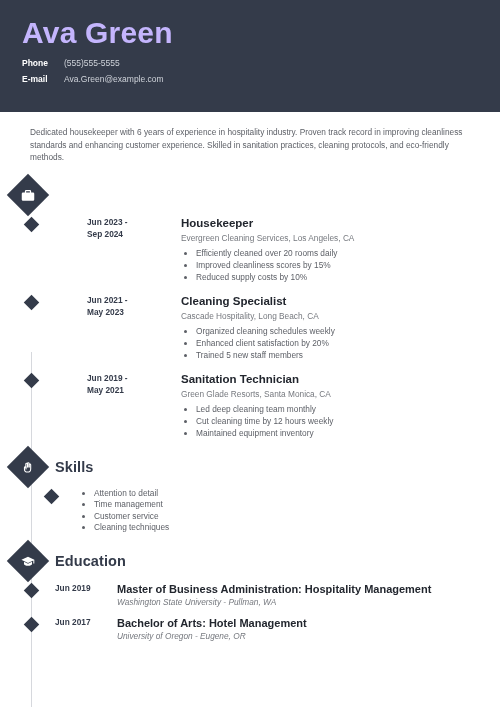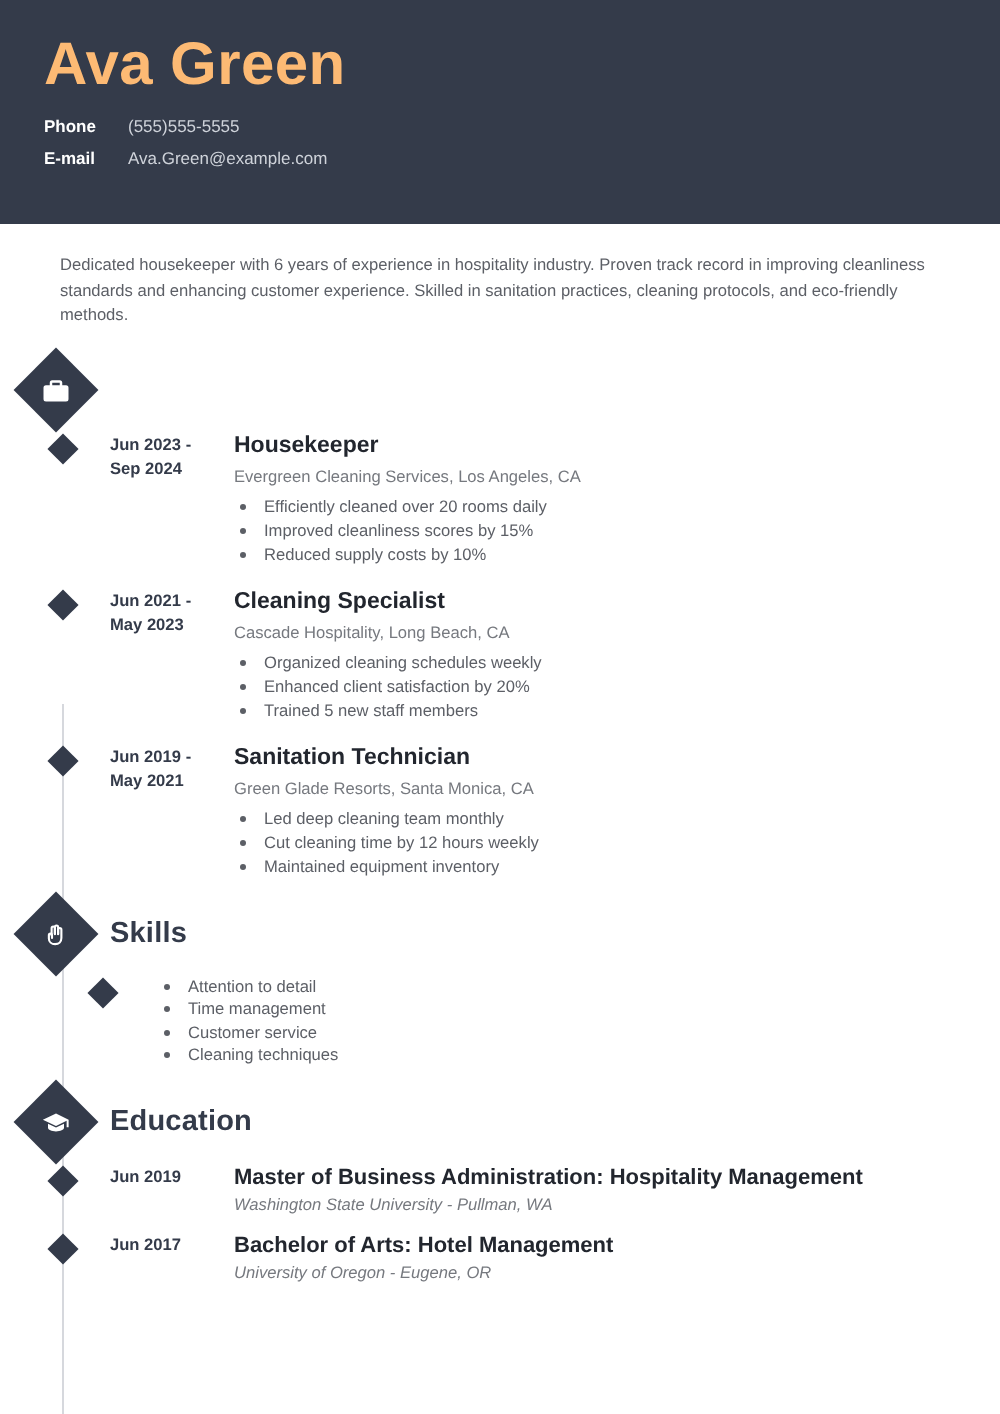--- a/index.html
+++ b/index.html
@@ -22,21 +22,21 @@
   }
 
   
   .header {
     background: #343b4a;
     padding: 16px 0 14px 22px;
     height: 82px;
     box-sizing: content-box;
   }
   .name {
-    color: #fdba74;
+    color: #c4b5fd;
     font-size: 30px;
     font-weight: bold;
     letter-spacing: 0.2px;
     line-height: 34px;
     margin: 0 0 6px 0;
   }
   .contact-row {
     display: flex;
     align-items: baseline;
     line-height: 14px;
@@ -108,20 +108,21 @@
     margin-left: 12px;
     letter-spacing: 0.1px;
   }
 
   
   .entry {
     position: relative;
     display: flex;
     padding-left: 26px;
     margin-bottom: 10px;
+    gap: 32px;
   }
   .entry-dot {
     width: 11px;
     height: 11px;
     background: #343b4a;
     transform: rotate(45deg);
     flex: 0 0 auto;
     margin-top: 3px;
   }
   .entry-date {

